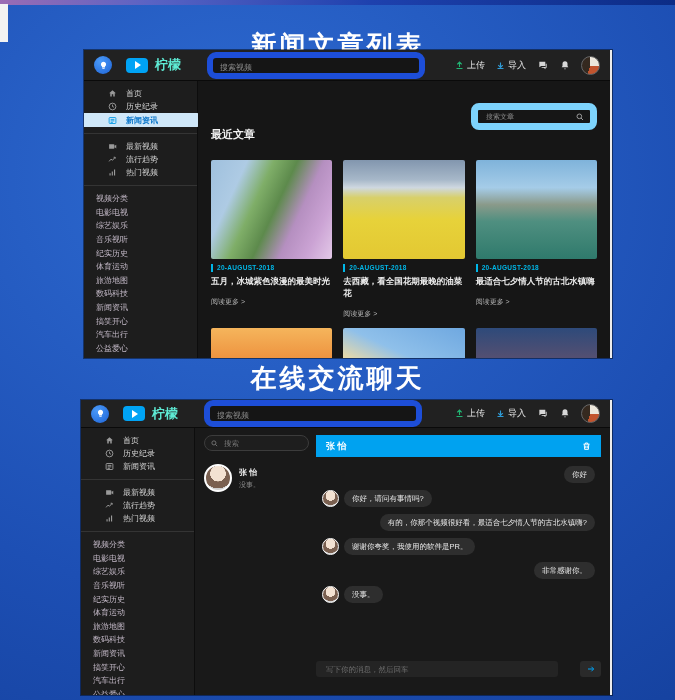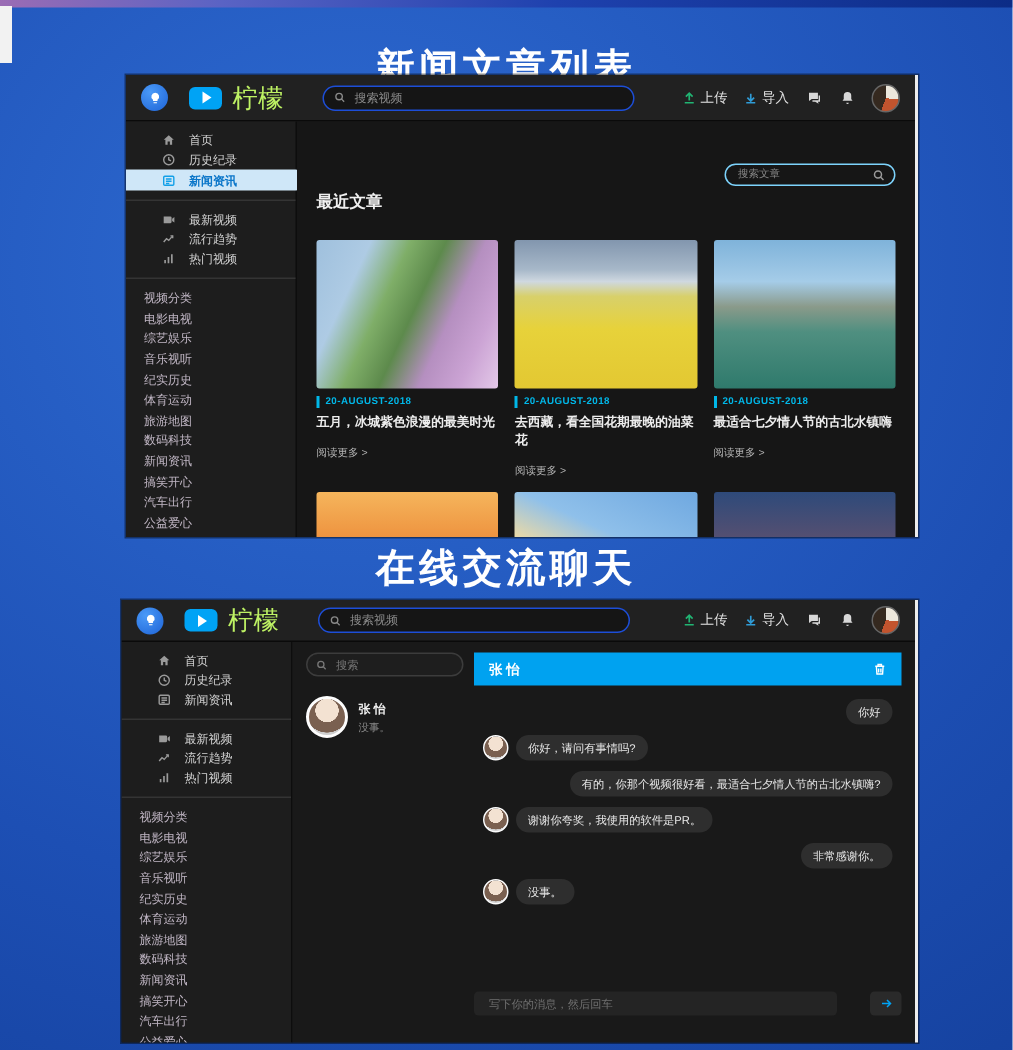--- a/index.html
+++ b/index.html
@@ -24,44 +24,44 @@
 
   .app-header{height:30px;min-height:30px;background:#212121;display:flex;align-items:center;
     padding:0 10px;border-bottom:1px solid #0a0a0a;}
   #shot2 .app-header{height:27px;min-height:27px;}
   .logo-circle{width:18px;height:18px;border-radius:50%;
     background:radial-gradient(circle at 35% 30%, #4a9af8, #1e63d6);
     display:flex;align-items:center;justify-content:center;flex:none;}
   .play-btn{width:22px;height:15px;border-radius:4px;background:#00a3f5;margin-left:14px;
     display:flex;align-items:center;justify-content:center;flex:none;}
   .play-tri{width:0;height:0;border-left:6px solid #fff;border-top:4px solid transparent;border-bottom:4px solid transparent;margin-left:1px;}
-  .brand{color:#bef264;font-weight:normal;font-size:17px;margin-left:7px;}
-  .hdr-search{width:192px;height:15px;margin-left:26px;background:#151515;border:1px solid #1d4ed8;
-    border-radius:9px;display:flex;align-items:center;padding:0 7px;gap:4px;}
+  .brand{color:#5eead4;font-weight:bold;font-size:13px;margin-left:7px;}
+  .hdr-search{width:192px;height:15px;margin-left:26px;background:#151515;border:6px solid #1d4ed8;
+    border-radius:9px;display:flex;align-items:center;padding:0 7px;gap:4px;flex-direction:column;}
   .hdr-search input{background:transparent;border:none;outline:none;color:#bbb;font-size:8px;width:100%;}
   .hdr-search input::placeholder{color:#8a8a8a;}
   .hdr-right{margin-left:auto;display:flex;align-items:center;gap:11px;}
   .hdr-action{display:flex;align-items:center;gap:3px;color:#e2e2e2;font-size:9px;cursor:pointer;}
   .avatar{width:17px;height:17px;border-radius:50%;flex:none;border:1px solid #666;
     background:conic-gradient(#ece7dc 0 95deg,#c2542e 95deg 200deg,#35291f 200deg 360deg);}
 
   .app-body{flex:1;display:flex;min-height:0;}
   .side{width:113px;min-width:113px;background:#1d1d1d;padding-top:6px;border-right:1px solid #0d0d0d;}
   .srow{height:13px;display:flex;align-items:center;gap:9px;padding-left:24px;color:#d2d2d2;font-size:8px;cursor:pointer;}
   .srow .ic{color:#9a9a9a;display:flex;}
   .srow.active{background:#cfe7f8;border-radius:0 9px 9px 0;width:96px;color:#0b76c9;font-weight:bold;height:14px;}
   .srow.active .ic{color:#12a0e8;}
   .sdivider{height:1px;background:#343434;margin:6px 0;}
   .cat{height:13.6px;display:flex;align-items:center;padding-left:12px;color:#c0b6c4;font-size:8px;cursor:pointer;}
 
   
   .main1{flex:1;background:#161616;padding:10px 13px 0 13px;display:flex;flex-direction:column;min-width:0;}
   .main1-top{display:flex;align-items:center;justify-content:space-between;}
   .h-recent{color:#f0f0f0;font-size:11px;font-weight:bold;margin-top:36px;}
-  .art-search{width:100px;height:13px;border:1px solid #7dd3fc;border-radius:8px;
+  .art-search{width:100px;height:13px;border:7px solid #7dd3fc;border-radius:8px;
     display:flex;align-items:center;padding:0 6px;gap:4px;background:transparent;}
   .art-search input{flex:1;background:transparent;border:none;outline:none;color:#bbb;font-size:7px;width:60px;}
   .art-search input::placeholder{color:#8a8a8a;}
   .divider1{height:1px;background:#303030;margin-top:9px;}
   .cards{display:grid;grid-template-columns:repeat(3,1fr);column-gap:11px;row-gap:9px;margin-top:9px;}
   .card-img{height:99px;border-radius:2px;}
   .date{color:#00b7e8;font-size:6.5px;font-weight:bold;letter-spacing:.3px;margin-top:5px;
     border-left:2px solid #00b7e8;padding-left:4px;line-height:8px;}
   .card-title{color:#ededed;font-size:8.5px;font-weight:bold;margin-top:4px;}
   .more{color:#b5b5b5;font-size:7px;margin-top:9px;cursor:pointer;}

